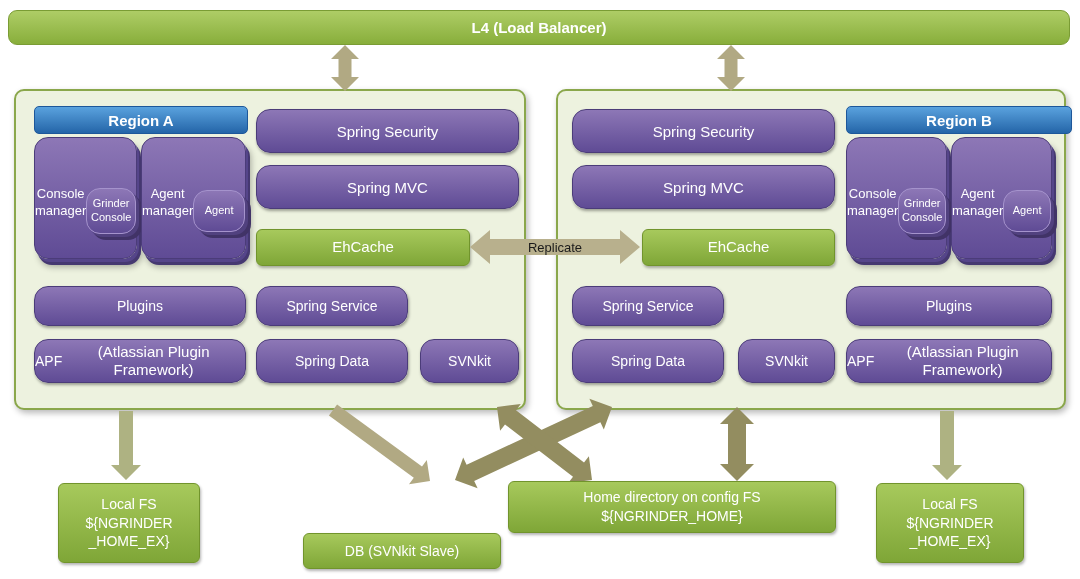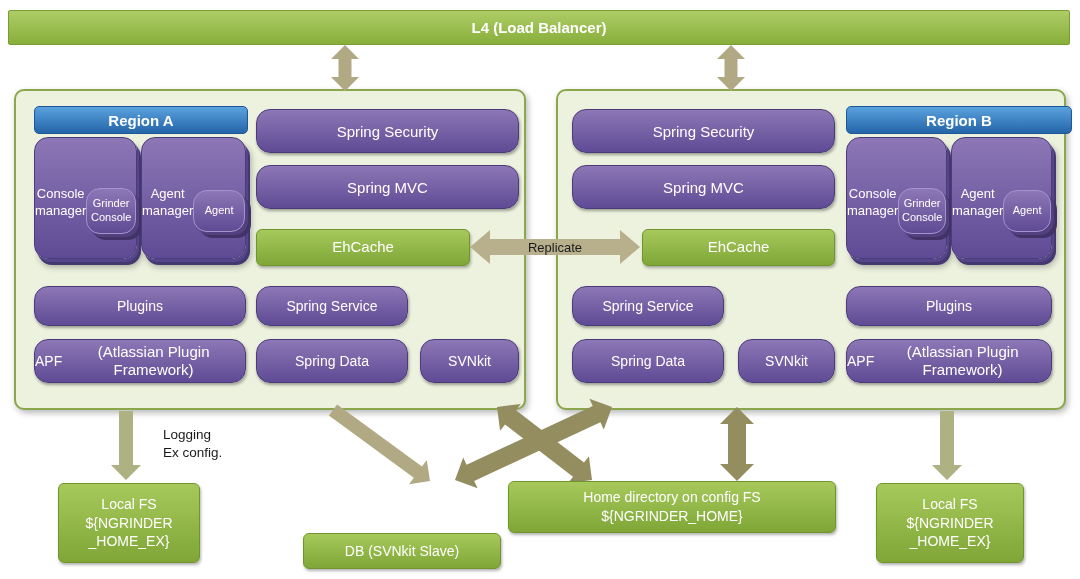--- a/index.html
+++ b/index.html
@@ -4,21 +4,21 @@
 <style>
   * { margin:0; padding:0; box-sizing:border-box; }
   html,body { background:#ffffff; }
   body { font-family:"Liberation Sans", sans-serif; }
   .canvas { position:relative; width:1080px; height:579px; background:#ffffff; overflow:hidden; }
   .abs { position:absolute; }
   .pre { white-space:pre-line; }
 
   .lbbar {
     background:linear-gradient(#aecd66,#88ae3b);
-    border:1px solid #7a9c34; border-radius:2px;
+    border:1px solid #7a9c34; border-radius:9px;
     color:#fff; font-weight:bold; font-size:15px;
     display:flex; align-items:center; justify-content:center;
     z-index:3;
   }
   .panel {
     background:#edf2df; border:2px solid #8aa74b; border-radius:10px;
     box-shadow:2px 3px 6px rgba(0,0,0,0.28);
     z-index:1;
   }
   .purple {
@@ -180,22 +180,20 @@
     <div class="abs purple apf" style="left:288px; top:248px; width:206px; height:44px; font-size:14px;">
       <span>APF</span>
       <span class="sub">(Atlassian Plugin Framework)</span>
     </div>
   </div>
 
   <div class="abs replabel" style="left:500px; top:237px; width:110px; height:21px;">
     <span>Replicate</span>
   </div>
 
-  <div class="abs note pre" style="left:163px; top:426px; width:120px;"><span class="pre">Logging
-Ex config.</span></div>
 
   <div class="abs greenbox pre" style="left:58px; top:483px; width:142px; height:80px;">
     <span class="pre">Local FS
 ${NGRINDER
 _HOME_EX}</span>
   </div>
 
 
   <div class="abs greenbox" style="left:303px; top:533px; width:198px; height:36px;">
     <span>DB (SVNkit Slave)</span>

